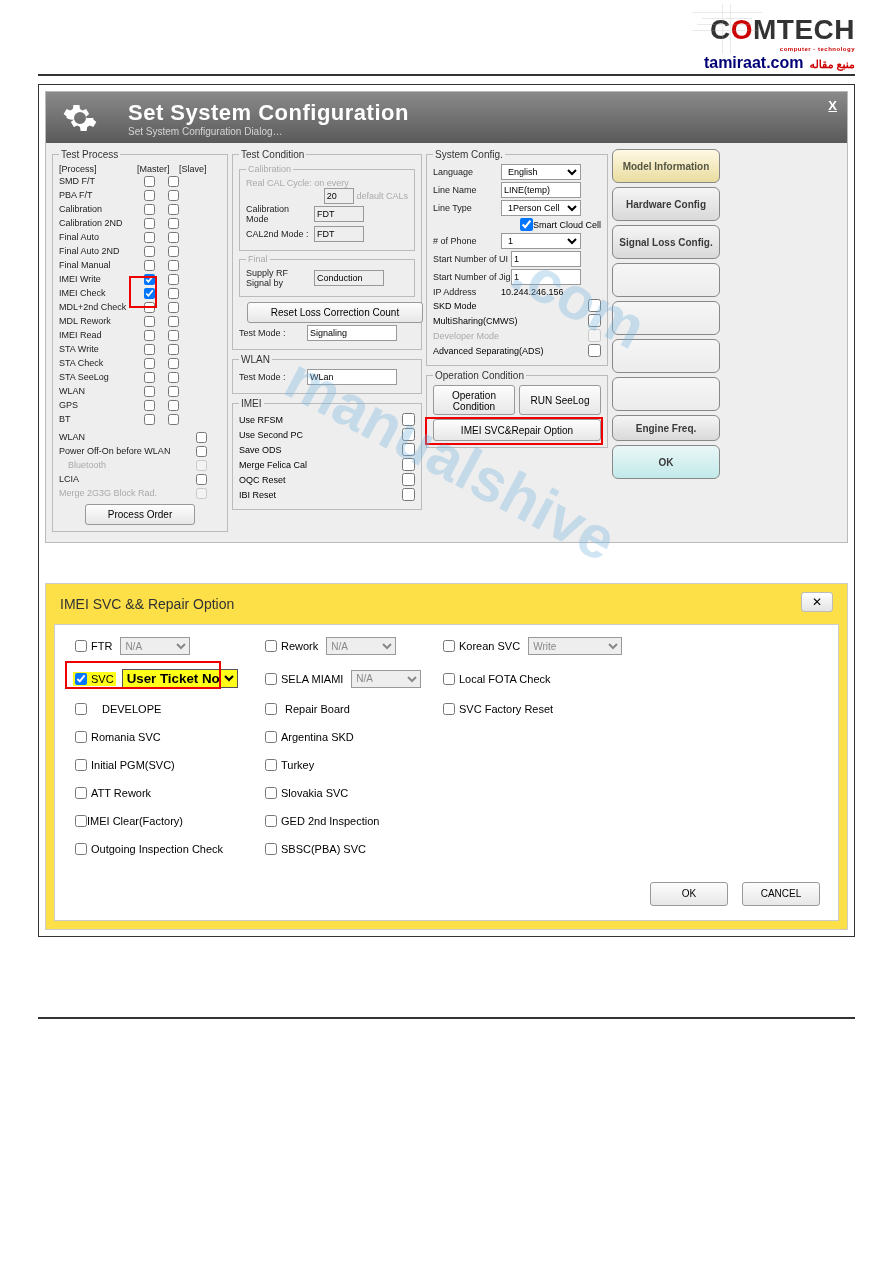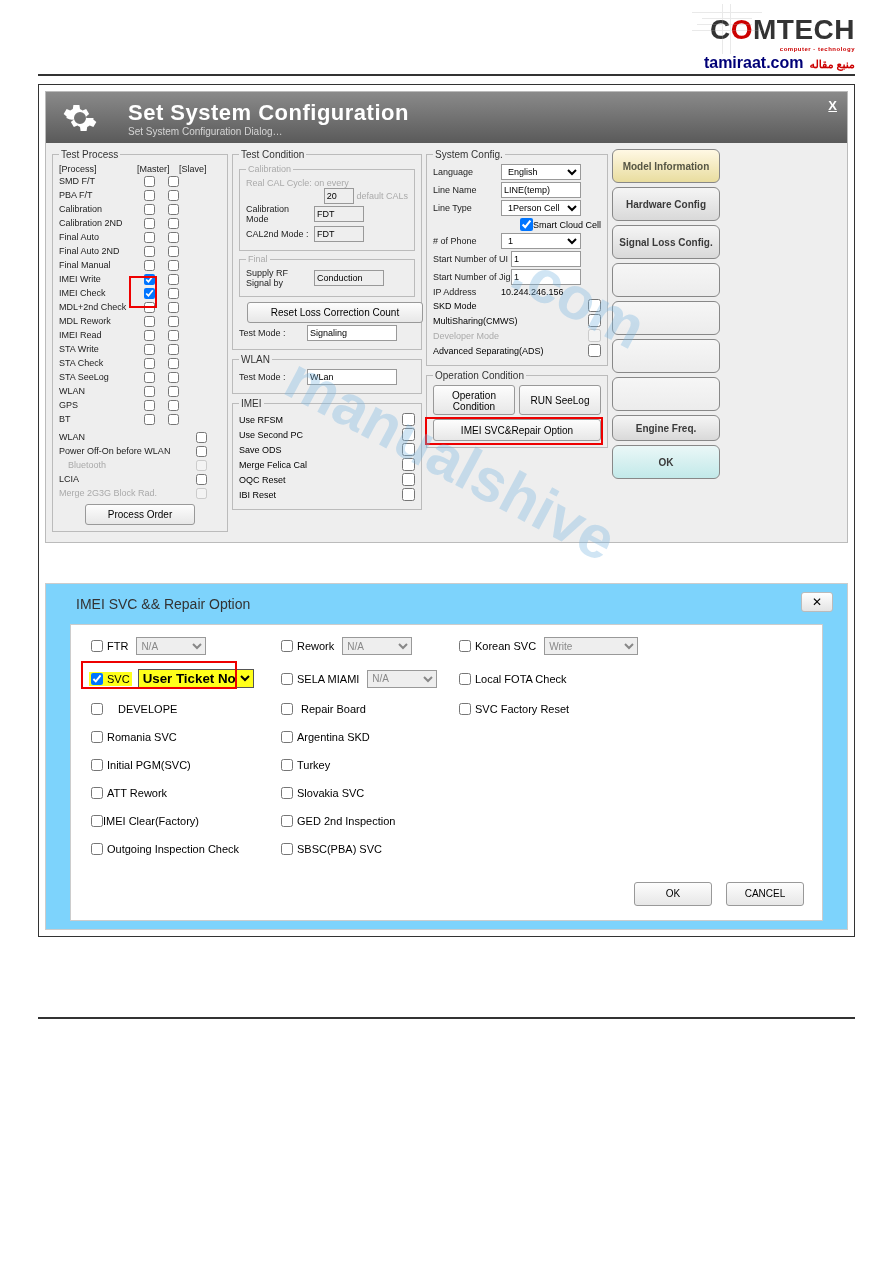--- a/index.html
+++ b/index.html
@@ -42,21 +42,21 @@
   .btn-big.faded { color: #c8c8c8; background: linear-gradient(#f6f6f6,#ececec); }
   .sel, .txt { border: 1px solid #999; background: #fff; font-size: 9px; height: 16px; padding: 0 2px; }
   .sel-grey { background: #eee; }
   .kv { display: flex; align-items: center; margin-bottom: 2px; font-size: 9px; }
   .kv .k { width: 68px; color: #222; }
   .kv .k2 { width: 78px; color: #222; line-height: 1; }
   .mini-label { font-size: 9px; color: #aaa; }
   .wflex { display: flex; gap: 6px; justify-content: space-between; }
   .op-btns { display: flex; gap: 4px; }
   .op-btns .btn { flex: 1; line-height: 1.1; height: 30px; }
-  .dialog2 { margin-top: 40px; border: 1px solid #ccc; background: #7dd3fc; padding: 8px 24px; position: relative; }
+  .dialog2 { margin-top: 40px; border: 1px solid #ccc; background: #fde047; padding: 8px 8px; position: relative; }
   .dialog2-title { font-size: 14px; color: #333; padding: 4px 6px; }
   .dialog2-close { position: absolute; right: 14px; top: 8px; border: 1px solid #bbb; border-radius: 3px; background: linear-gradient(#fff,#e4e4e4); width: 32px; height: 20px; text-align: center; font-size: 12px; line-height: 18px; }
   .panel { background: #fff; border: 1px solid #ccc; padding: 12px 18px 50px 18px; margin-top: 8px; position: relative; }
   .opt-grid { }
   .opt-row { display: flex; align-items: center; margin-bottom: 14px; }
   .opt-cell { width: 190px; display: flex; align-items: center; gap: 6px; font-size: 11px; }
   .opt-cell.colB { width: 178px; }
   .opt-cell.colC { width: 190px; }
   .opt-cell input[type=checkbox]{ width: 12px; height: 12px; }
   .sel2 { border: 1px solid #999; background: #eee; font-size: 10px; height: 18px; width: 70px; color: #888; }

